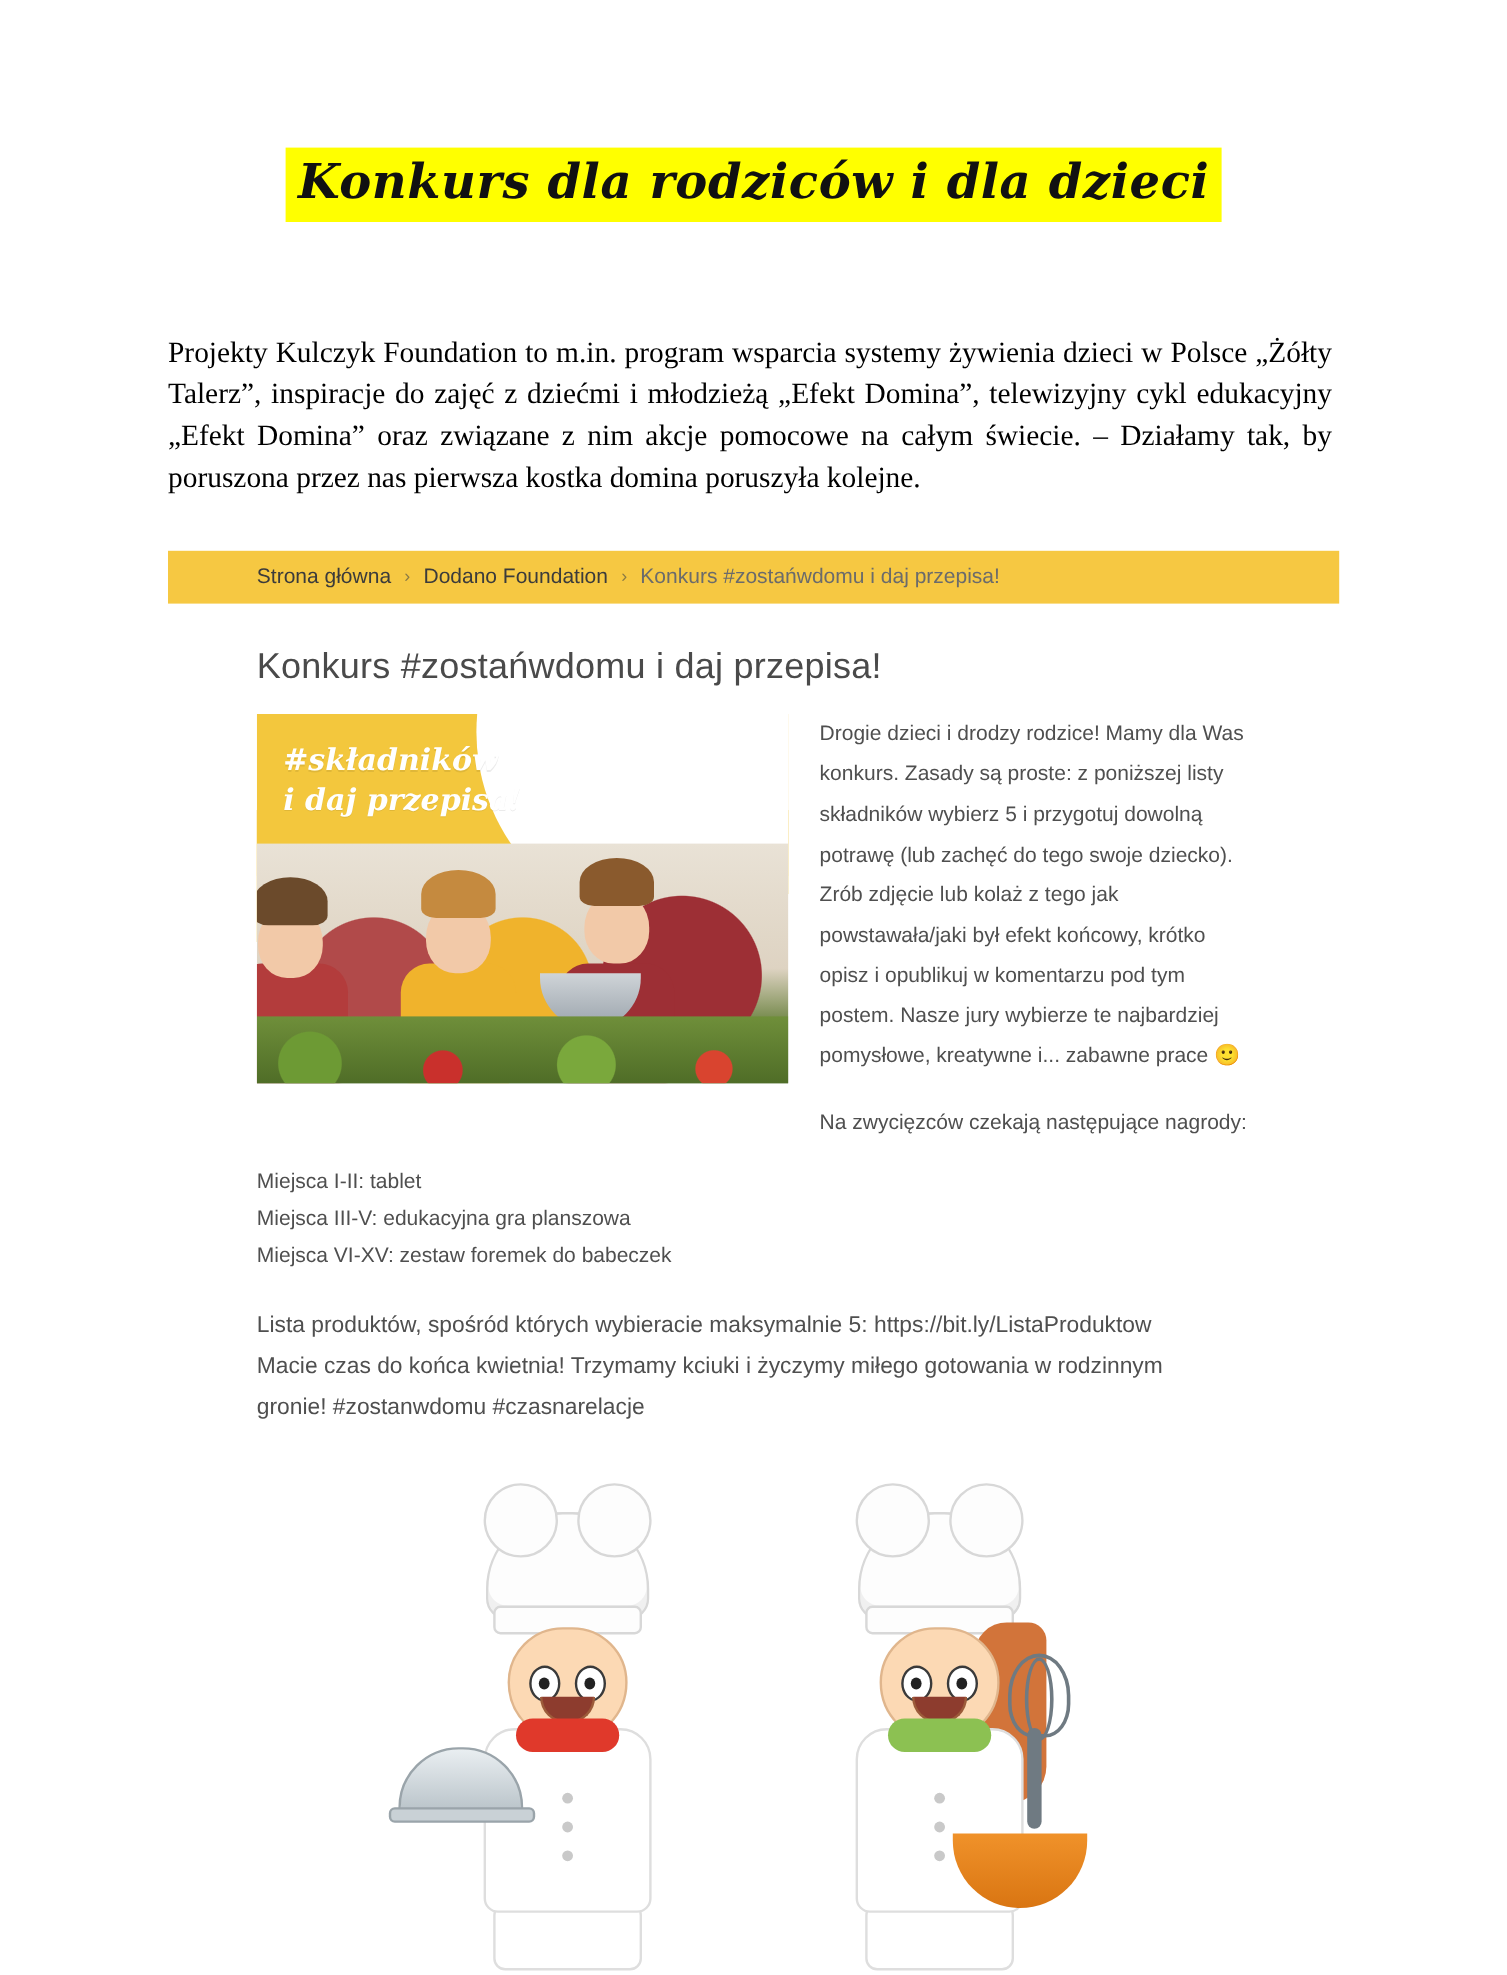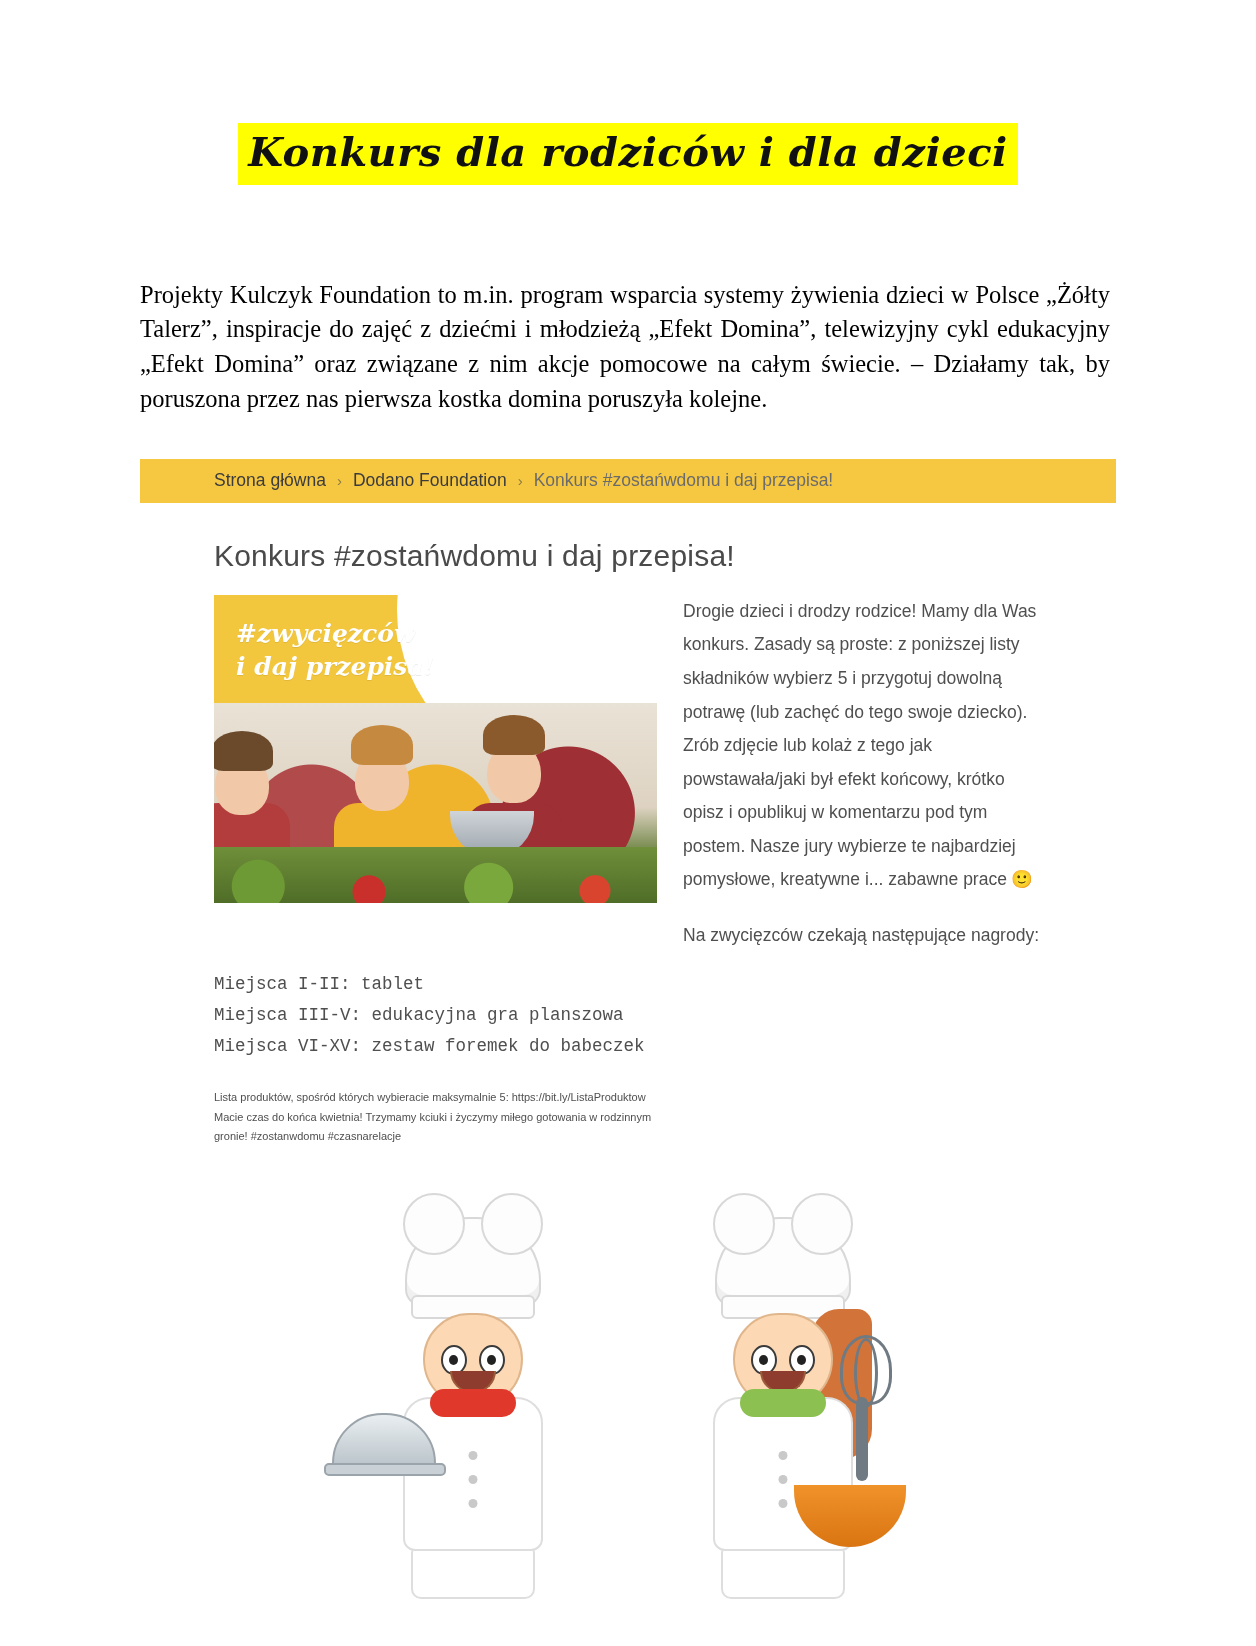--- a/index.html
+++ b/index.html
@@ -234,25 +234,24 @@
     color: #4f4f4f;
   }
   .post-text p { margin: 0 0 0 0; }
   .post-text p + p { margin-top: 22px; }
 
   .prizes {
     margin-top: 16px;
     font-size: 17.5px;
     line-height: 1.78;
     color: #4f4f4f;
-    font-family: Liberation Mono, monospace;
   }
   .lista {
     margin-top: 26px;
-    font-size: 11px;
+    font-size: 19px;
     line-height: 1.78;
     color: #4f4f4f;
   }
   .lista a {
     color: #4f4f4f;
     text-decoration: none;
   }
 
   
   .chefs {
@@ -488,21 +487,21 @@
 
     <div class="shot-body">
       <h2 class="post-title">Konkurs #zostańwdomu i daj przepisa!</h2>
 
       <div class="post-columns">
 
         <div class="post-figure">
           <div class="promo">
             <div class="promo-yellow"></div>
             <div class="promo-script">
-              <div>#zwycięzców</div>
+              <div>#składników</div>
               <div>i daj przepisa!</div>
             </div>
             <div class="promo-photo">
               <div class="kid kid1">
                 <div class="body"></div>
                 <div class="head"></div>
                 <div class="hair"></div>
               </div>
               <div class="kid kid2">
                 <div class="body"></div>

